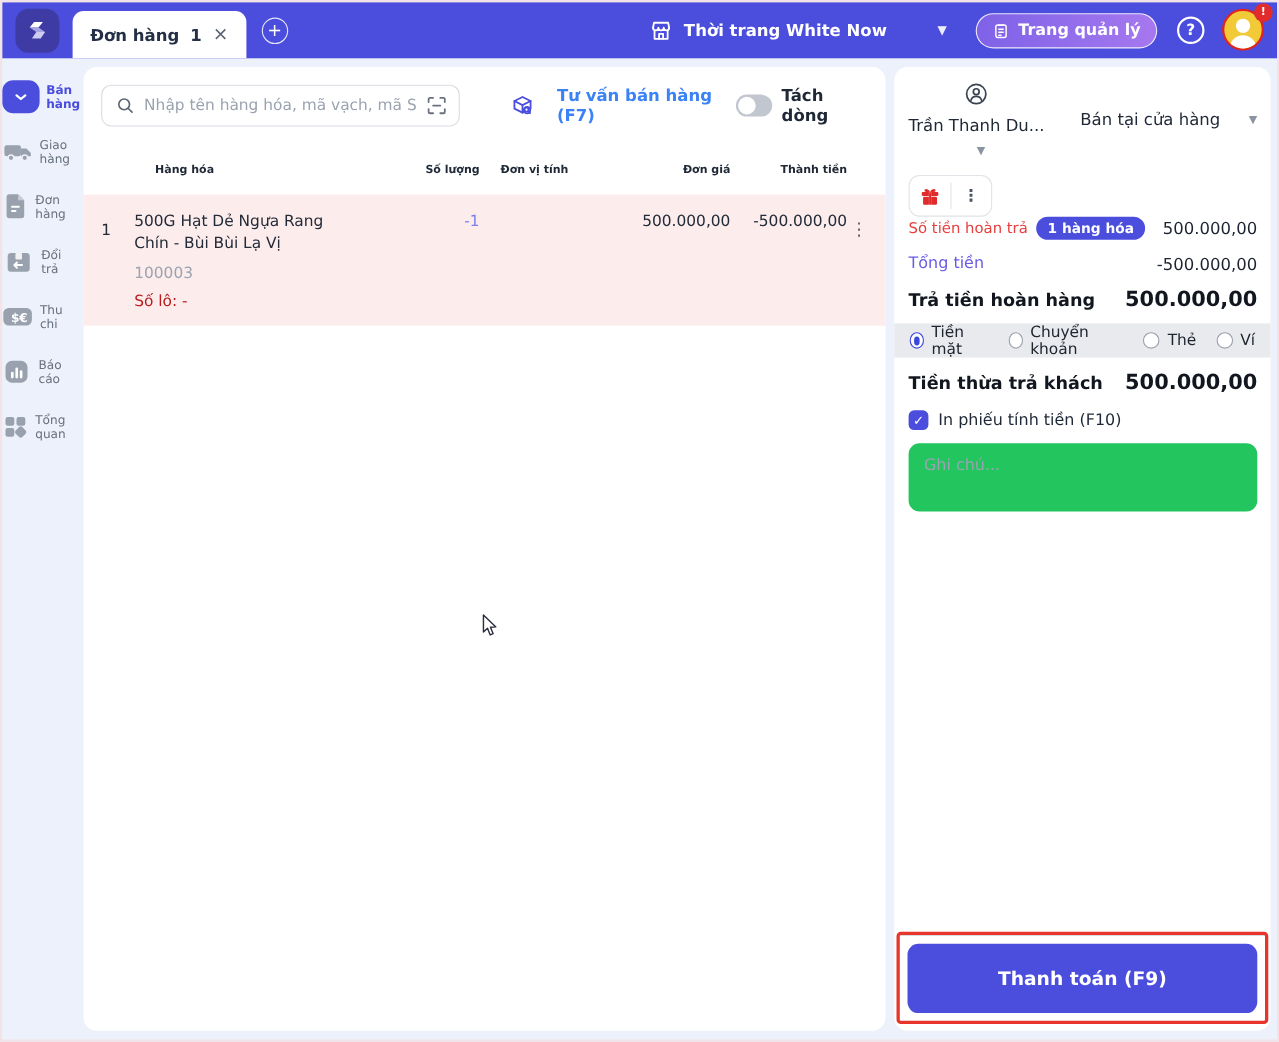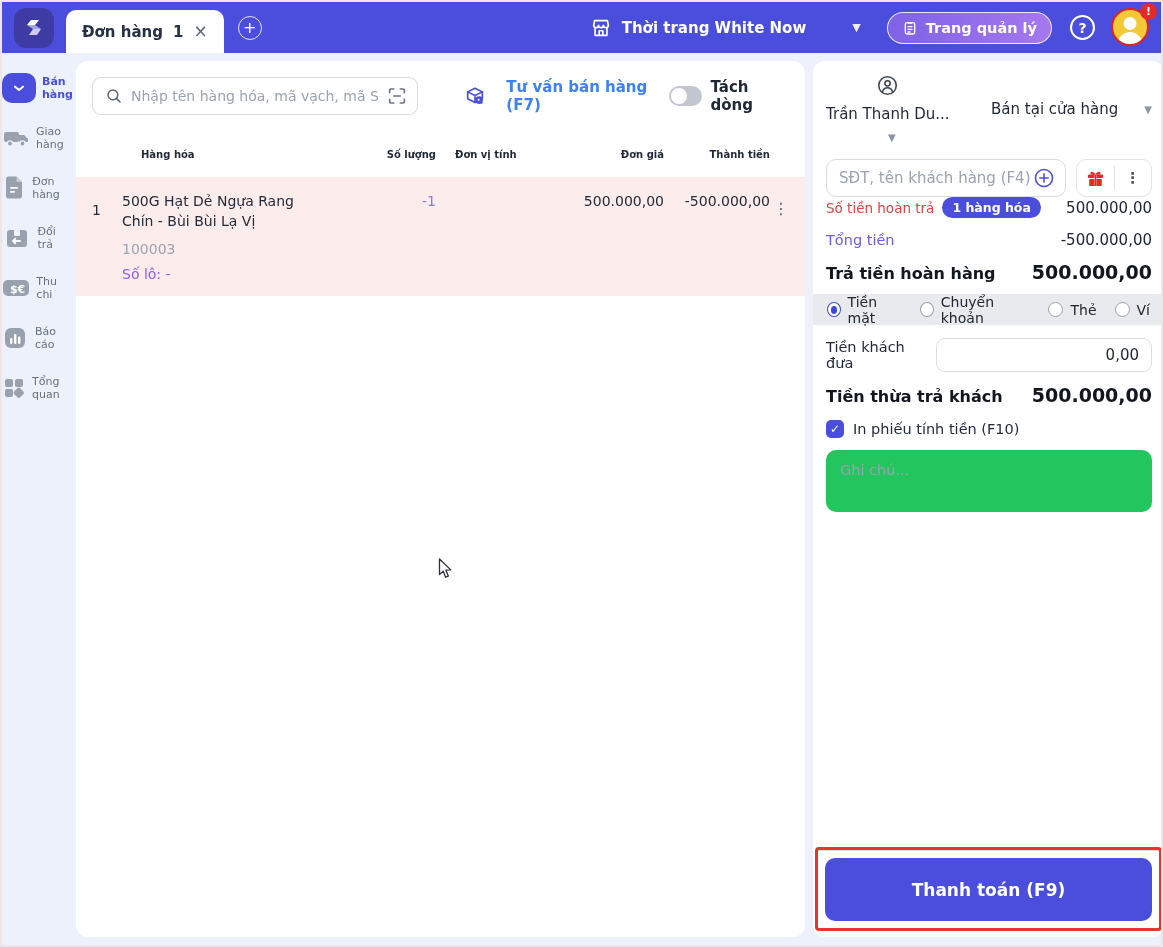--- a/index.html
+++ b/index.html
@@ -73,21 +73,21 @@
   .thead, .trow { display:grid; grid-template-columns:30px 230px 84px 116px 112px 106px 1fr; }
   .thead { padding:0 16px; margin-top:22px; height:34px; align-items:center; }
   .th { font-size:10px; font-weight:700; color:#1f2836;margin-left:19px; }
   .th.r, .td.r { text-align:right; }
   .th.c, .td.c { text-align:left; }
   .trow { padding:14px 16px; background:#fdecec; margin-top:6px; align-items:start; }
   .td { font-size:14px; color:#222b38; }
   .td-index { padding-top:11px; }
   .prod-name { line-height:1.45; width:200px; }
   .prod-sku { color:#9aa3b0; margin-top:9px; }
-  .prod-lot { color:#8b5cf6; margin-top:9px; }
+  .prod-lot { color:#b91c1c; margin-top:9px; }
   .qty { color:#7b80ea; padding-top:2px; }
   .num { padding-top:2px; }
   .row-menu { text-align:right; padding-top:8px; color:#555f6d; font-size:16px; letter-spacing:0; }
 
   
   .panel { width:377px; background:#fff; border-radius:12px; display:flex; flex-direction:column;
            padding:14px 0 0 0; }
   .px { padding-left:13px; padding-right:12px; }
   .p-row1 { display:flex; align-items:center; }
   .staff { display:flex; align-items:center; gap:9px; color:#1f2836; font-size:15px; font-weight:400;flex-direction:column; }
@@ -371,29 +371,20 @@
           <span>Trần Thanh Du...</span>
           <span class="gcaret">▼</span>
         </div>
         <div class="channel">
           <span>Bán tại cửa hàng</span>
           <span class="gcaret">▼</span>
         </div>
       </div>
 
       <div class="p-row2 px">
-        <div class="cust-input">
-          <input type="text" placeholder="SĐT, tên khách hàng (F4)" style="">
-          <span>
-            <svg width="22" height="22" viewBox="0 0 24 24" fill="none" stroke="#4b4edc" stroke-width="1.7" stroke-linecap="round">
-                <circle cx="12" cy="12" r="9.3"></circle>
-                <path d="M12 7.5 v9 M7.5 12 h9"></path>
-              </svg>
-          </span>
-        </div>
         <div class="icon-group">
           <div class="icon-cell">
             <svg width="19" height="19" viewBox="0 0 24 24">
                 <g fill="#df2b2b">
                   <rect x="2.5" y="7" width="19" height="4.5" rx="1.2"></rect>
                   <rect x="4" y="12.6" width="16" height="9" rx="1.4"></rect>
                   <rect x="10.7" y="7" width="2.6" height="14.6" fill="#fff" opacity=".9"></rect>
                   <rect x="10.9" y="7.2" width="2.2" height="14.2" fill="#df2b2b"></rect>
                   <path d="M12 6.8 c-2.2-4.6-7-4-6.3-1.2 c.5 2 3.8 1.8 6.3 1.2 Z M12 6.8 c2.2-4.6 7-4 6.3-1.2 c-.5 2-3.8 1.8-6.3 1.2 Z" fill="#df2b2b"></path>
                 </g>
@@ -432,26 +423,20 @@
         <div class="radio-opt">
           <span class="radio"></span>
           <span>Thẻ</span>
         </div>
         <div class="radio-opt">
           <span class="radio"></span>
           <span>Ví</span>
         </div>
       </div>
 
-      <div class="p-row7 px">
-        <span class="given-label">Tiền khách đưa</span>
-        <div class="given-input">
-          <input type="text" value="0,00" style="">
-        </div>
-      </div>
 
       <div class="p-row8 px">
         <span class="change-label">Tiền thừa trả khách</span>
         <span class="change-amt">500.000,00</span>
       </div>
 
       <div class="p-row9 px">
         <span class="checkbox">✓</span>
         <span class="print-label">In phiếu tính tiền (F10)</span>
       </div>

